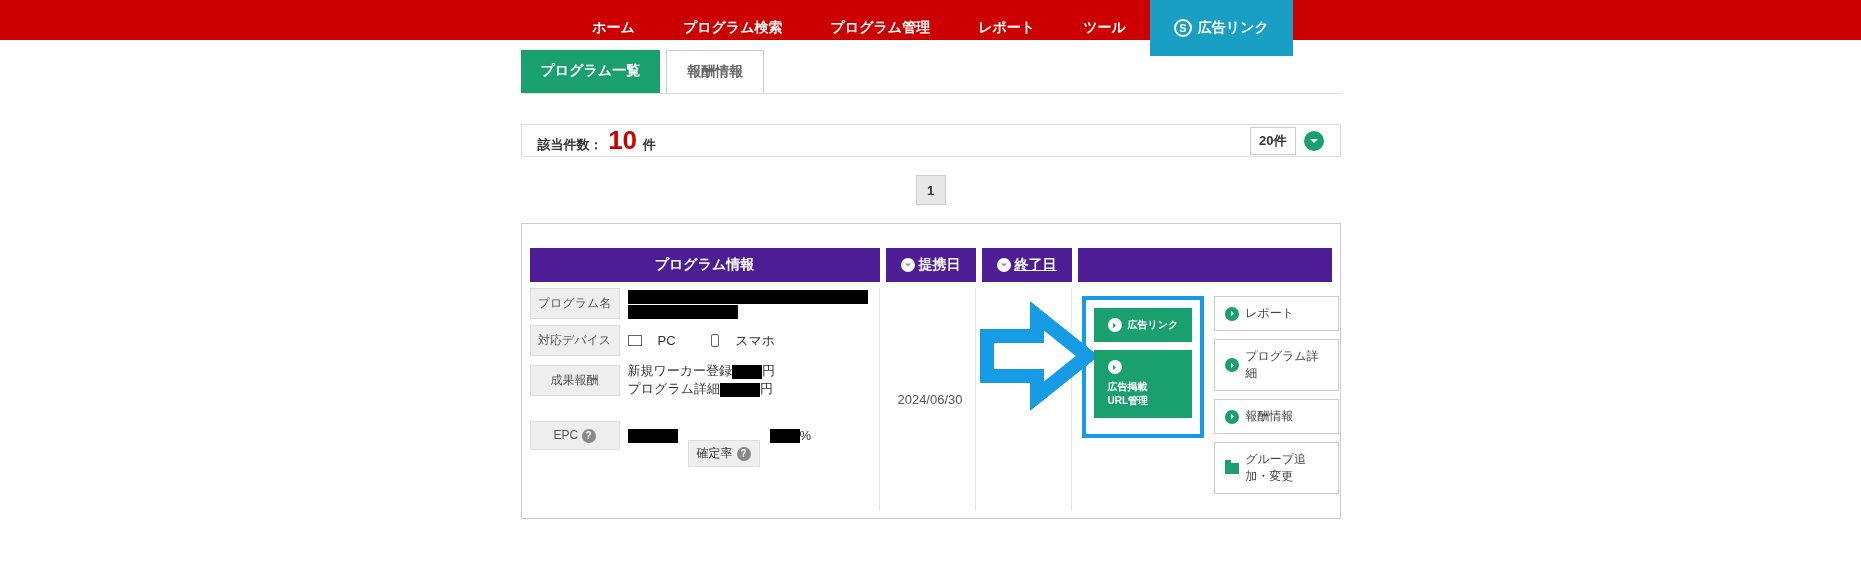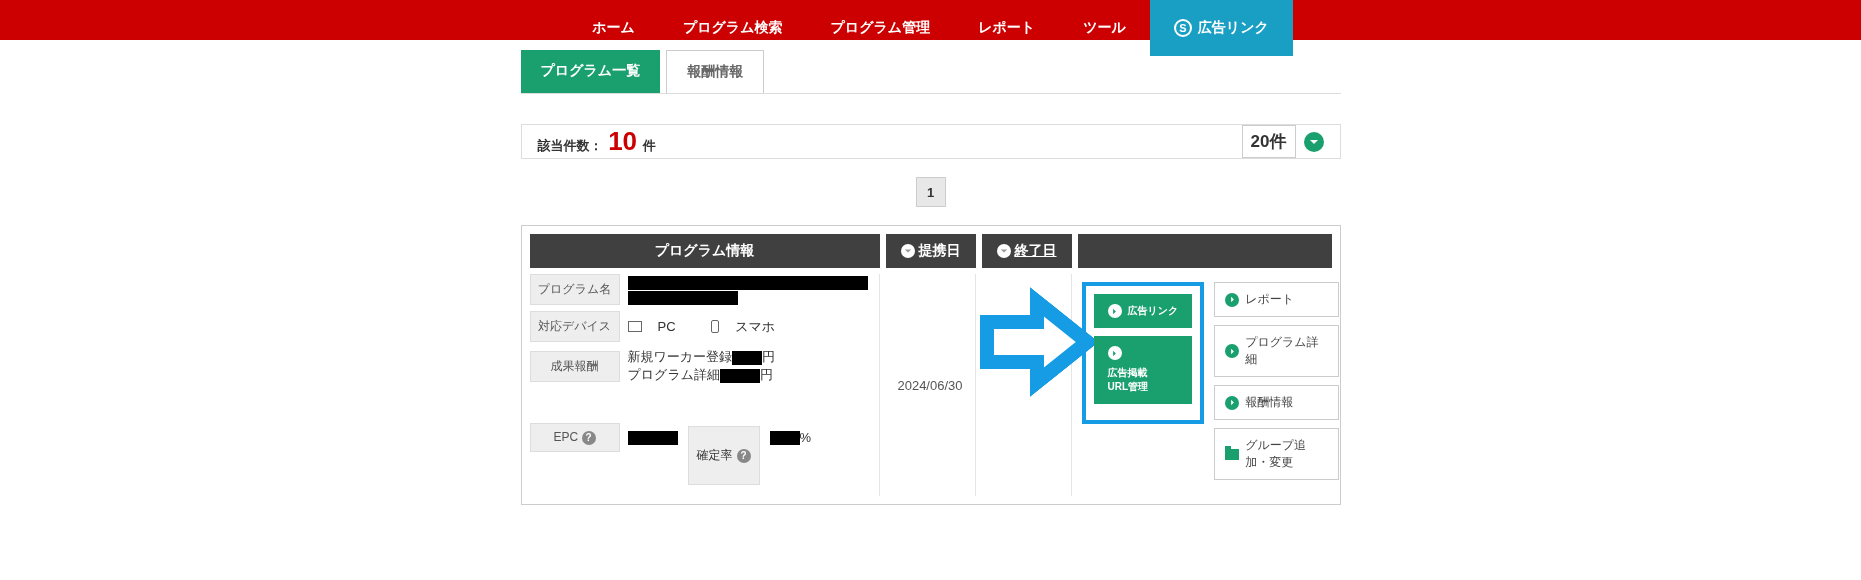--- a/index.html
+++ b/index.html
@@ -16,30 +16,30 @@
 .tabs { display: flex; margin-top: 10px; border-bottom: 1px solid #ddd; }
 .tab { padding: 12px 20px; font-weight: bold; font-size: 14px; cursor: pointer; }
 .tab.active { background: #1a9f6f; color: #fff; }
 .tab.inactive { background: #fff; color: #666; border: 1px solid #ccc; border-bottom: none; margin-left: 6px; }
 
 .count-bar { margin-top: 30px; border: 1px solid #ddd; padding: 0 16px; display: flex; justify-content: space-between; align-items: center; }
 .count-label { font-weight: bold; }
 .count-value { color: #cc0000; font-size: 26px; font-weight: bold; margin: 0 2px; }
 .count-suffix { font-weight: bold; }
 .per-page { display: flex; align-items: center; gap: 8px; }
-.per-page-box { border: 1px solid #ccc; padding: 4px 8px; font-weight: bold; font-size: 17px; }
+.per-page-box { border: 1px solid #ccc; padding: 4px 8px; font-weight: bold; font-size: 13px; }
 .circle-chev { width: 20px; height: 20px; background: #1a9f6f; border-radius: 50%; display: inline-flex; align-items: center; justify-content: center; cursor: pointer; }
 .circle-chev svg { width: 10px; height: 10px; fill: #fff; }
 
 .pager { display: flex; justify-content: center; margin: 18px 0; }
 .page-btn { background: #e8e8e8; border: 1px solid #ccc; width: 30px; height: 30px; display: flex; align-items: center; justify-content: center; font-weight: bold; cursor: pointer; }
 
 .program-box { border: 1px solid #ccc; padding: 8px; }
 .program-head { display: flex; gap: 6px; }
-.head-col { background: #404040; color: #fff; font-weight: bold; text-align: center; padding: 8px 0; display: flex; align-items: center; justify-content: center; font-size: 14px; }
+.head-col { background: #4c1d95; color: #fff; font-weight: bold; text-align: center; padding: 8px 0; display: flex; align-items: center; justify-content: center; font-size: 14px; margin-top: 16px; }
 .col-info { flex: 0 0 350px; }
 .col-date { flex: 0 0 90px; }
 .col-end { flex: 0 0 90px; text-decoration: underline; }
 .col-actions { flex: 1; }
 .chev-down-sm { width: 14px; height: 14px; background: #fff; border-radius: 50%; display: inline-flex; align-items: center; justify-content: center; margin-right: 4px; }
 .chev-down-sm svg { width: 8px; height: 8px; fill: #999; }
 
 .program-body { display: flex; gap: 6px; margin-top: 6px; }
 .body-info { flex: 0 0 350px; border-right: 1px solid #e5e5e5; padding-right: 6px; }
 .body-date { flex: 0 0 90px; border-right: 1px solid #e5e5e5; display: flex; align-items: center; justify-content: center; font-size: 13px; color: #555; }
@@ -54,21 +54,21 @@
 .redact-w30 { width: 30px; }
 .redact-w40 { width: 40px; }
 .redact-w240 { width: 240px; }
 .redact-w110 { width: 110px; }
 
 .device-icons { display: flex; align-items: center; gap: 16px; }
 .dev-icon { width: 14px; height: 11px; border: 1px solid #666; display: inline-block; }
 .dev-icon.phone { width: 8px; height: 13px; border-radius: 2px; }
 
 .epc-row { display: flex; align-items: center; gap: 10px; }
-.epc-sublabel { background: #eee; border: 1px solid #ddd; padding: 20px 8px; font-size: 12px; display: flex; align-items: center; gap: 4px; margin-top: 36px; }
+.epc-sublabel { background: #eee; border: 1px solid #ddd; padding: 4px 8px; font-size: 12px; display: flex; align-items: center; gap: 4px; margin-top: 36px; }
 .q-icon { width: 14px; height: 14px; background: #888; border-radius: 50%; color: #fff; display: inline-flex; align-items: center; justify-content: center; font-size: 10px; font-weight: bold; }
 
 .green-btn { background: #1a9f6f; color: #fff; padding: 10px 14px; font-weight: bold; display: flex; align-items: center; gap: 6px; cursor: pointer; font-size: 10px; margin-bottom: 8px; white-space: nowrap; }
 .green-btn .arrow { width: 14px; height: 14px; background: #fff; border-radius: 50%; display: inline-flex; align-items: center; justify-content: center; flex-shrink: 0; }
 .green-btn .arrow svg { width: 7px; height: 7px; fill: #1a9f6f; }
 .green-btn.multi { flex-direction: column; align-items: flex-start; text-align: left; line-height: 1.4; }
 
 .side-btn { border: 1px solid #ccc; padding: 8px 10px; display: flex; align-items: center; gap: 6px; cursor: pointer; font-size: 12px; margin-bottom: 8px; width: 125px; color: #444; }
 .side-btn .arrow-g { width: 14px; height: 14px; background: #1a9f6f; border-radius: 50%; display: inline-flex; align-items: center; justify-content: center; flex-shrink: 0; }
 .side-btn .arrow-g svg { width: 7px; height: 7px; fill: #fff; }

